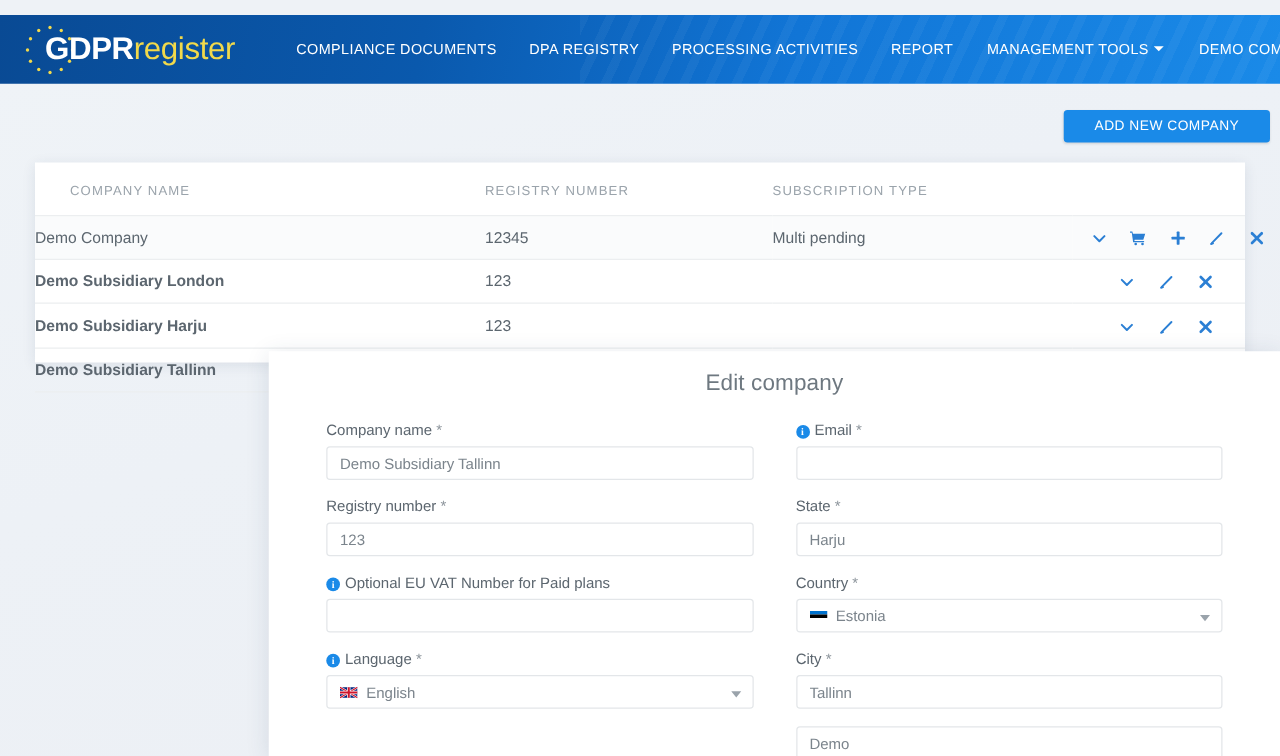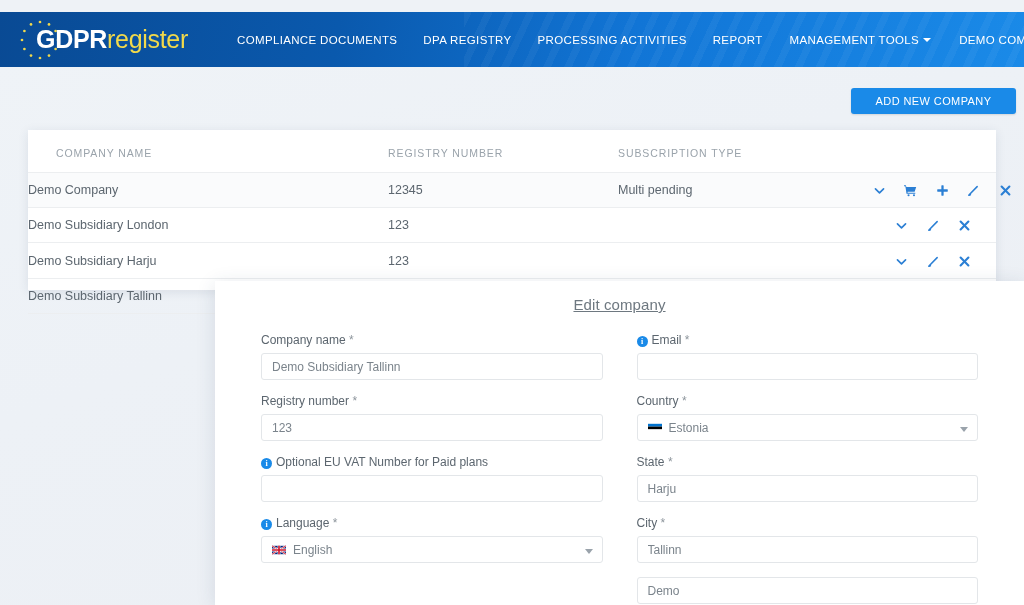--- a/index.html
+++ b/index.html
@@ -84,37 +84,37 @@
   .tbl td {
     font-size: 12.5px; color: #5c666f; padding: 10px 0;
     border-bottom: 1px solid #eceef0; height: 27px;
   }
   .col-name { width: 360px; padding-left: 28px !important; }
   .col-reg  { width: 230px; }
   .col-sub  { width: 240px; }
   .col-act  { width: 138px; }
   .row-parent td { background: #fafbfc; }
   .name-parent { padding-left: 28px; }
-  .name-child  { padding-left: 42px; }
+  .name-child  { padding-left: 42px; font-weight: bold; }
   .actions { text-align: right; padding-right: 25px !important; white-space: nowrap; }
   .act-ico {
     display: inline-block; width: 13px; height: 13px; margin-left: 15px;
     vertical-align: middle; cursor: pointer; color: #2b7fd4;
   }
   .act-ico svg { display: block; width: 13px; height: 13px; }
 
   
   .modal {
     position: absolute; left: 215px; top: 281px; width: 809px; height: 324px;
     background: #ffffff;
     box-shadow: 0 3px 18px rgba(40,60,90,0.13);
   }
   .modal-title {
-    text-align: center; font-size: 15px; color: #6e7880;
-    padding-top: 15px; letter-spacing: 0.1px; text-decoration: underline;
+    text-align: center; font-size: 18px; color: #6e7880;
+    padding-top: 15px; letter-spacing: 0.1px;
   }
   .modal-body { display: flex; padding: 20px 46px 0 46px; }
   .col { width: 50%; }
   .col-left { padding-right: 17px; }
   .col-right { padding-left: 17px; }
 
   .field { margin-bottom: 14px; }
   .flabel {
     font-size: 12px; color: #5c666f; margin-bottom: 6px; display: block;
     line-height: 14px;
@@ -331,38 +331,38 @@
     </div>
 
     <div class="col col-right">
 
       <div class="field">
         <label class="flabel"><span class="info-ico">i</span><span>Email</span> <span class="req">*</span></label>
         <input class="input" type="text" value="" style="">
       </div>
 
       <div class="field">
+        <label class="flabel"><span>State</span> <span class="req">*</span></label>
+        <input class="input" type="text" value="Harju" style="">
+      </div>
+
+      <div class="field">
         <label class="flabel"><span>Country</span> <span class="req">*</span></label>
         <div class="select">
           <svg class="flag" viewBox="0 0 60 36">
             <rect width="60" height="12" y="0" fill="#0072ce"></rect>
             <rect width="60" height="12" y="12" fill="#000000"></rect>
             <rect width="60" height="12" y="24" fill="#ffffff"></rect>
           </svg>
           <span class="select-val">Estonia</span>
           <i class="sel-caret"></i>
         </div>
       </div>
 
       <div class="field">
-        <label class="flabel"><span>State</span> <span class="req">*</span></label>
-        <input class="input" type="text" value="Harju" style="">
-      </div>
-
-      <div class="field">
         <label class="flabel"><span>City</span> <span class="req">*</span></label>
         <input class="input" type="text" value="Tallinn" style="">
       </div>
 
       <div class="field">
         <input class="input" type="text" value="Demo" style="">
       </div>
 
     </div>
   </div>

